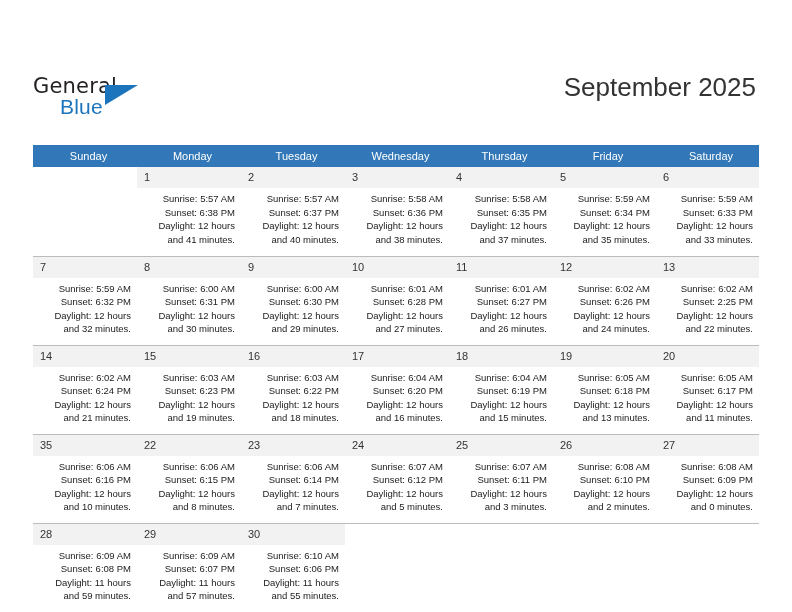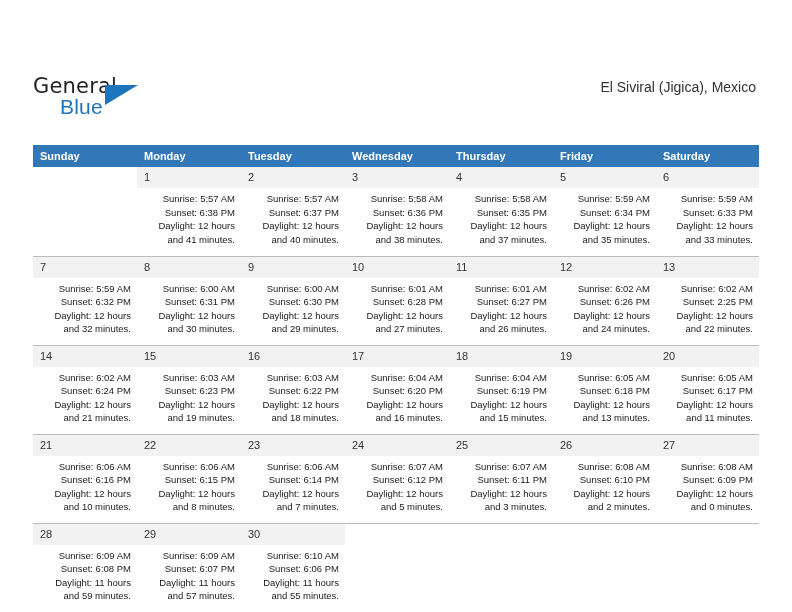--- a/index.html
+++ b/index.html
@@ -97,22 +97,22 @@
     left: 33px;
     top: 105px;
     width: 726px;
     border-collapse: collapse;
     table-layout: fixed;
   }
   .calendar th {
     background: #3277b7;
     color: #ffffff;
     font-size: 11px;
-    font-weight: 700;
-    text-align: left;
+    font-weight: 400;
+    text-align: center;
     padding: 5px 0 5px 7px;
     height: 12px;
     border: none;
     font-family: "Liberation Sans", sans-serif;
   }
   .calendar td {
     vertical-align: top;
     padding: 0;
     border-top: 1px solid #c8c8c8;
     height: 89px;
@@ -157,21 +157,21 @@
 
   <div class="header">
 
     <div class="brand">
       <span class="brand-general">General</span>
       <span class="brand-triangle"></span>
       <span class="brand-blue">Blue</span>
     </div>
 
     <div class="title-block">
-      <div class="cal-subtitle">El Siviral (Jigica), Mexico</div>
+      <div class="cal-title">September 2025</div>
     </div>
 
   </div>
 
   <table class="calendar">
     <colgroup>
       <col style="width:104px">
         <col style="width:104px">
         <col style="width:104px">
       <col style="width:104px">
@@ -376,21 +376,21 @@
             <div class="cell-body">
               <div>Sunrise: 6:05 AM</div>
               <div>Sunset: 6:17 PM</div>
               <div>Daylight: 12 hours</div>
               <div>and 11 minutes.</div>
             </div>
           </td>
         </tr>
         <tr class="week-row">
           <td class="day-cell">
-            <div class="daynum">21</div>
+            <div class="daynum">35</div>
             <div class="cell-body">
               <div>Sunrise: 6:06 AM</div>
               <div>Sunset: 6:16 PM</div>
               <div>Daylight: 12 hours</div>
               <div>and 10 minutes.</div>
             </div>
           </td>
           <td class="day-cell">
             <div class="daynum">22</div>
             <div class="cell-body">

